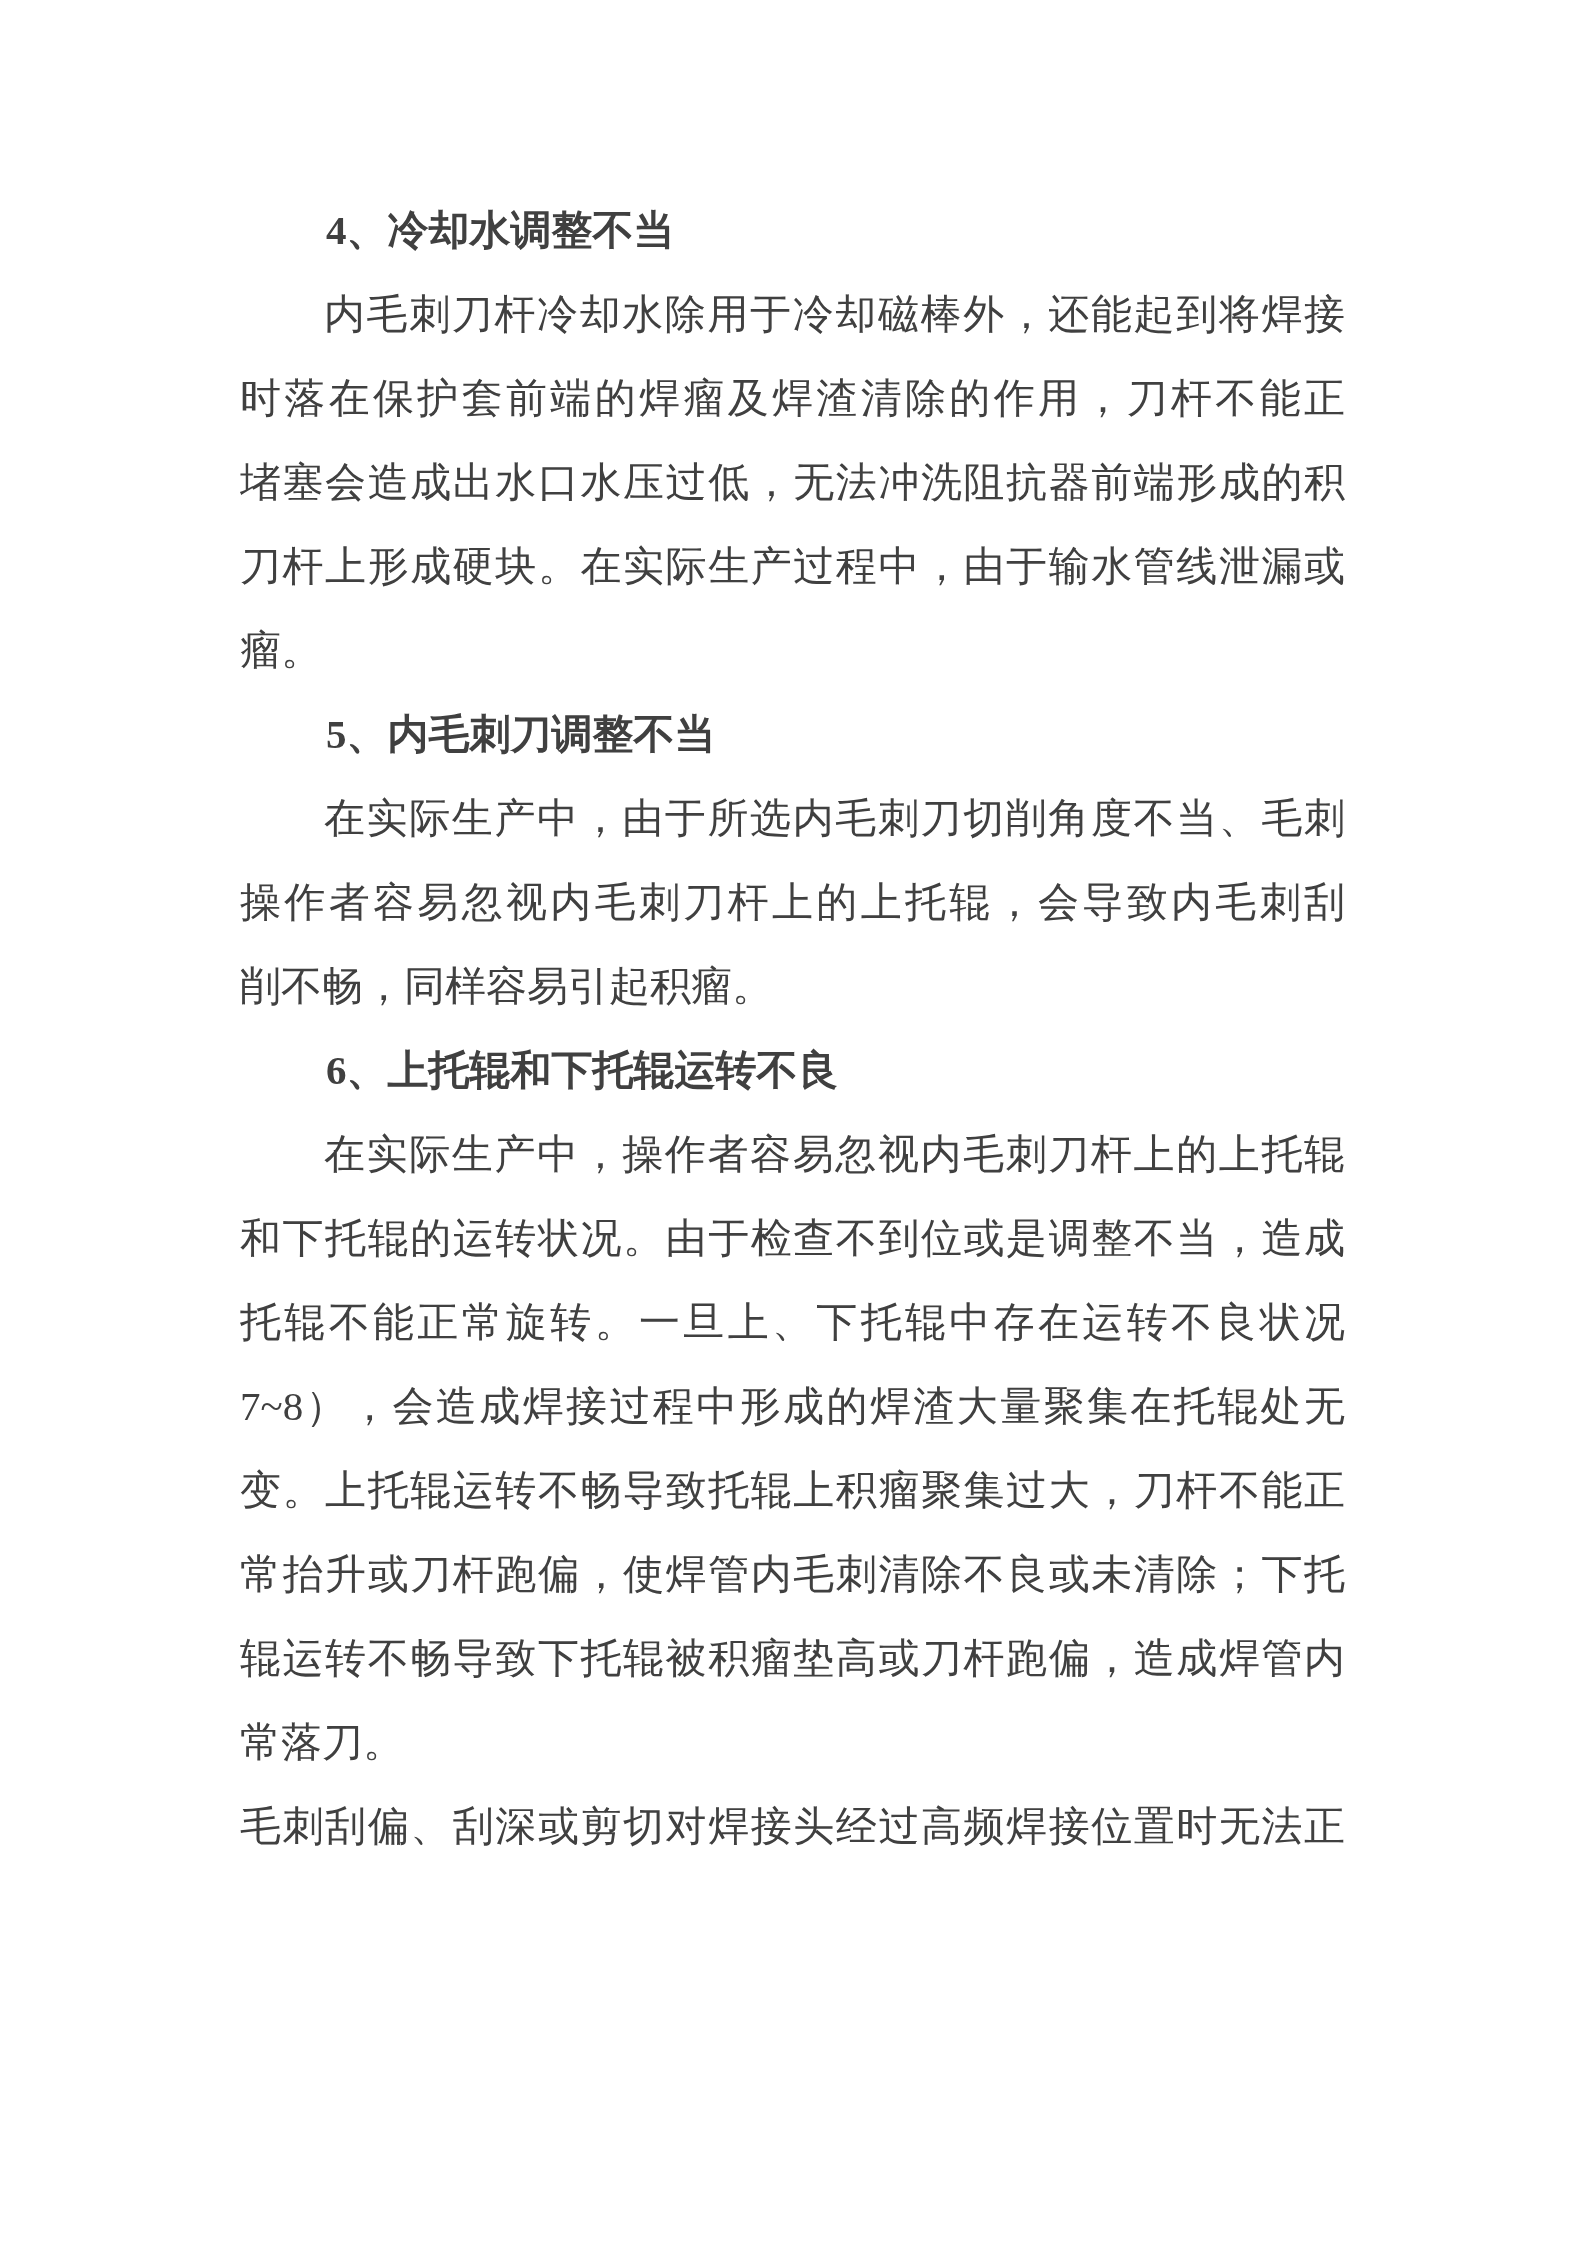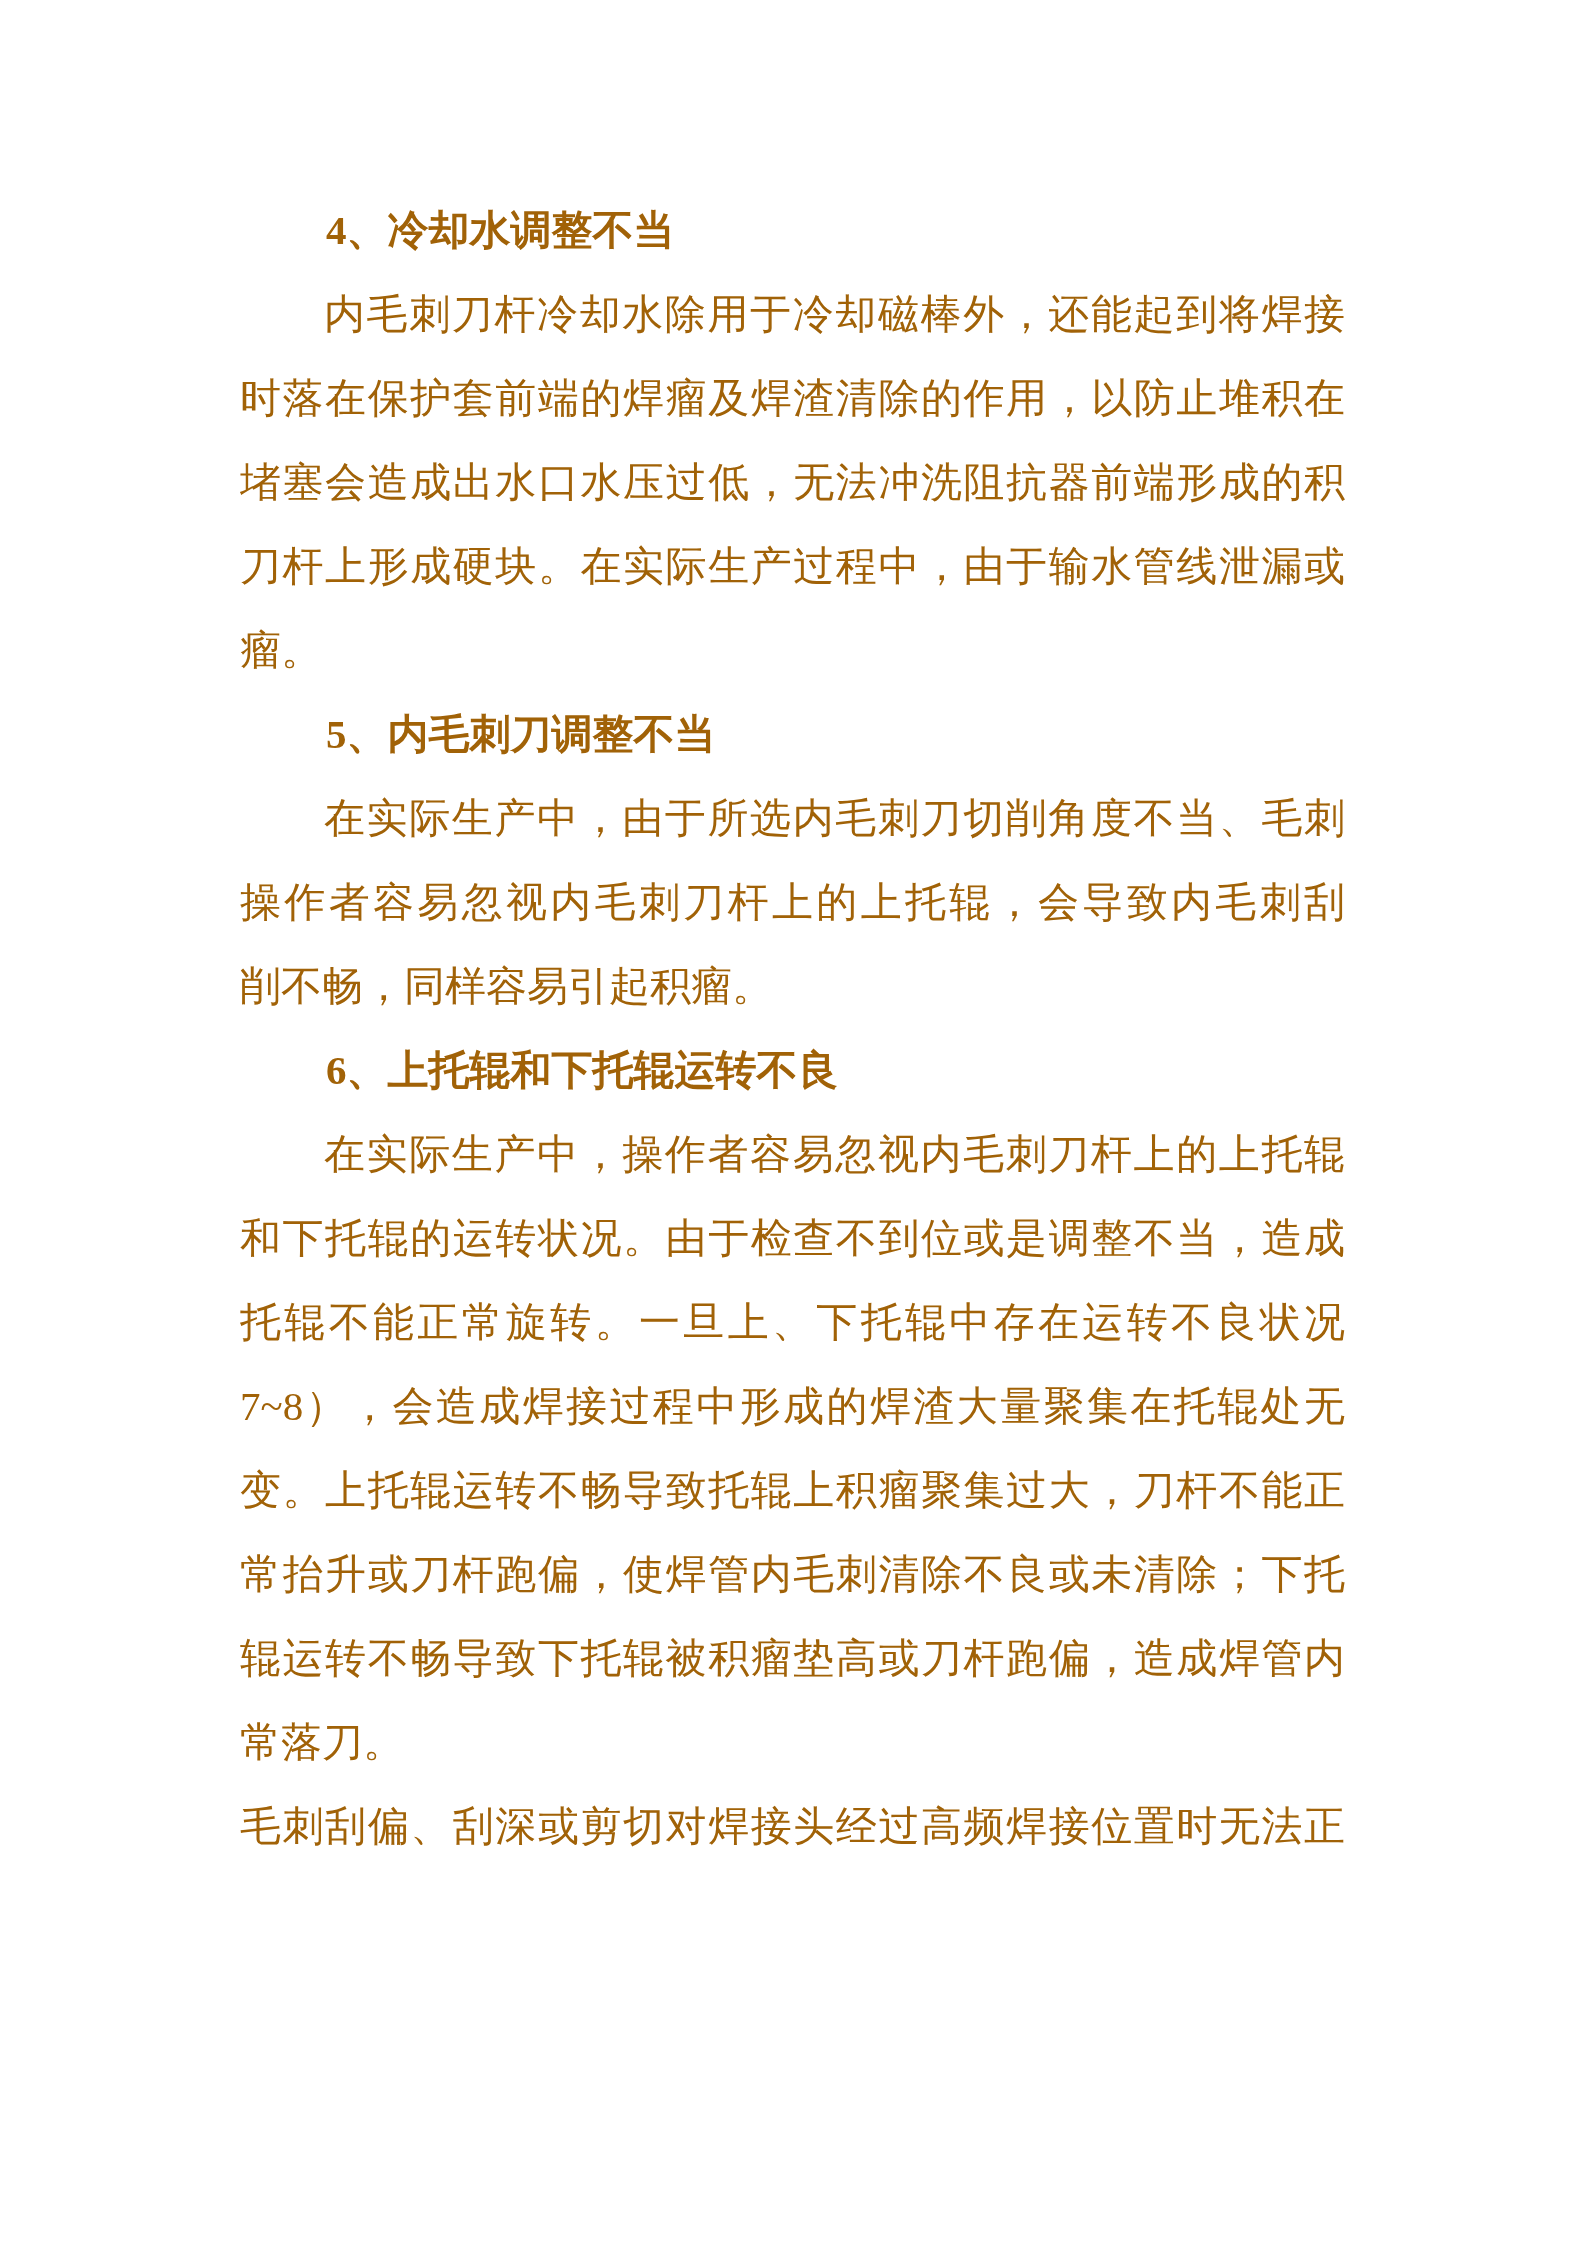--- a/index.html
+++ b/index.html
@@ -13,21 +13,21 @@
     height: 2245px;
     background: #ffffff;
     overflow: hidden;
     font-family: "Liberation Serif", "DejaVu Serif", serif;
   }
   .content {
     position: absolute;
     left: 240px;
     top: 188px;
     width: 1105px;
-    color: #a16207;
+    color: #404040;
     font-size: 41px;
     line-height: 84px;
   }
   .doc-line {
     height: 84px;
     overflow: hidden;
     text-align: justify;
     text-align-last: justify;
     letter-spacing: 0px;
     font-family: Liberation Serif, serif;
@@ -49,21 +49,21 @@
   }
 </style>
 </head>
 <body>
 
 <div class="page">
   <div class="content" id="doc-content">
       <div class="doc-heading">4、冷却水调整不当</div>
       <div>
         <div class="doc-line first">内毛刺刀杆冷却水除用于冷却磁棒外，还能起到将焊接</div>
-        <div class="doc-line">时落在保护套前端的焊瘤及焊渣清除的作用，以防止堆积在</div>
+        <div class="doc-line">时落在保护套前端的焊瘤及焊渣清除的作用，刀杆不能正</div>
         <div class="doc-line">堵塞会造成出水口水压过低，无法冲洗阻抗器前端形成的积</div>
         <div class="doc-line">刀杆上形成硬块。在实际生产过程中，由于输水管线泄漏或</div>
         <div class="doc-line last">瘤。</div>
       </div>
       <div class="doc-heading">5、内毛刺刀调整不当</div>
       <div>
         <div class="doc-line first">在实际生产中，由于所选内毛刺刀切削角度不当、毛刺</div>
         <div class="doc-line">操作者容易忽视内毛刺刀杆上的上托辊，会导致内毛刺刮</div>
         <div class="doc-line last">削不畅，同样容易引起积瘤。</div>
       </div>

